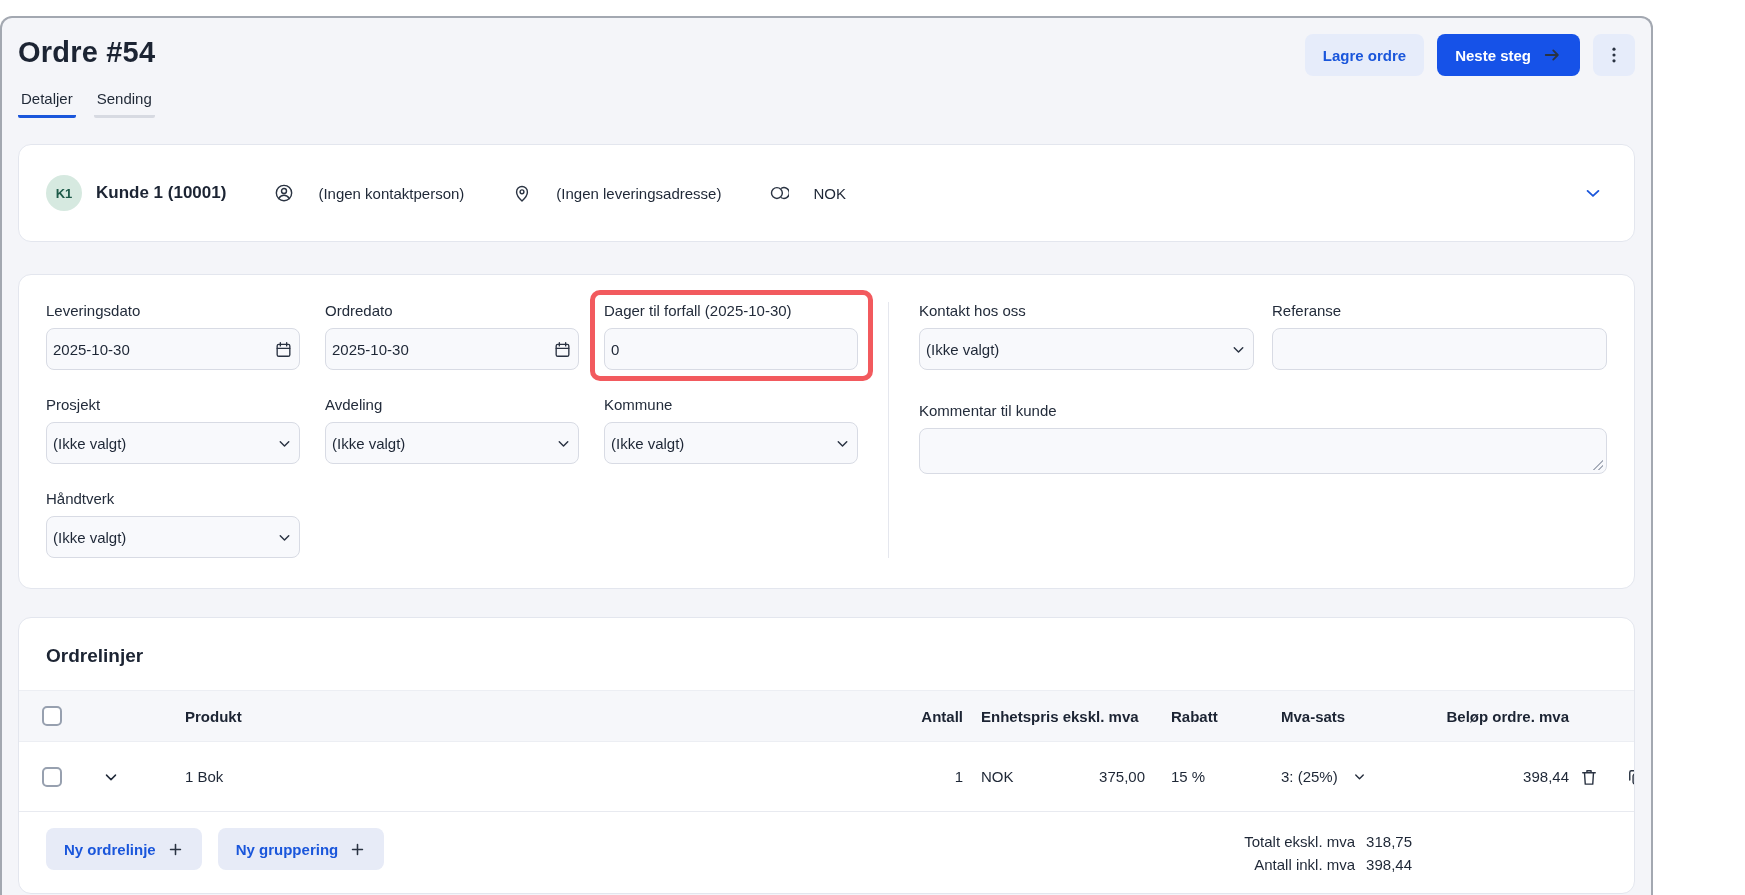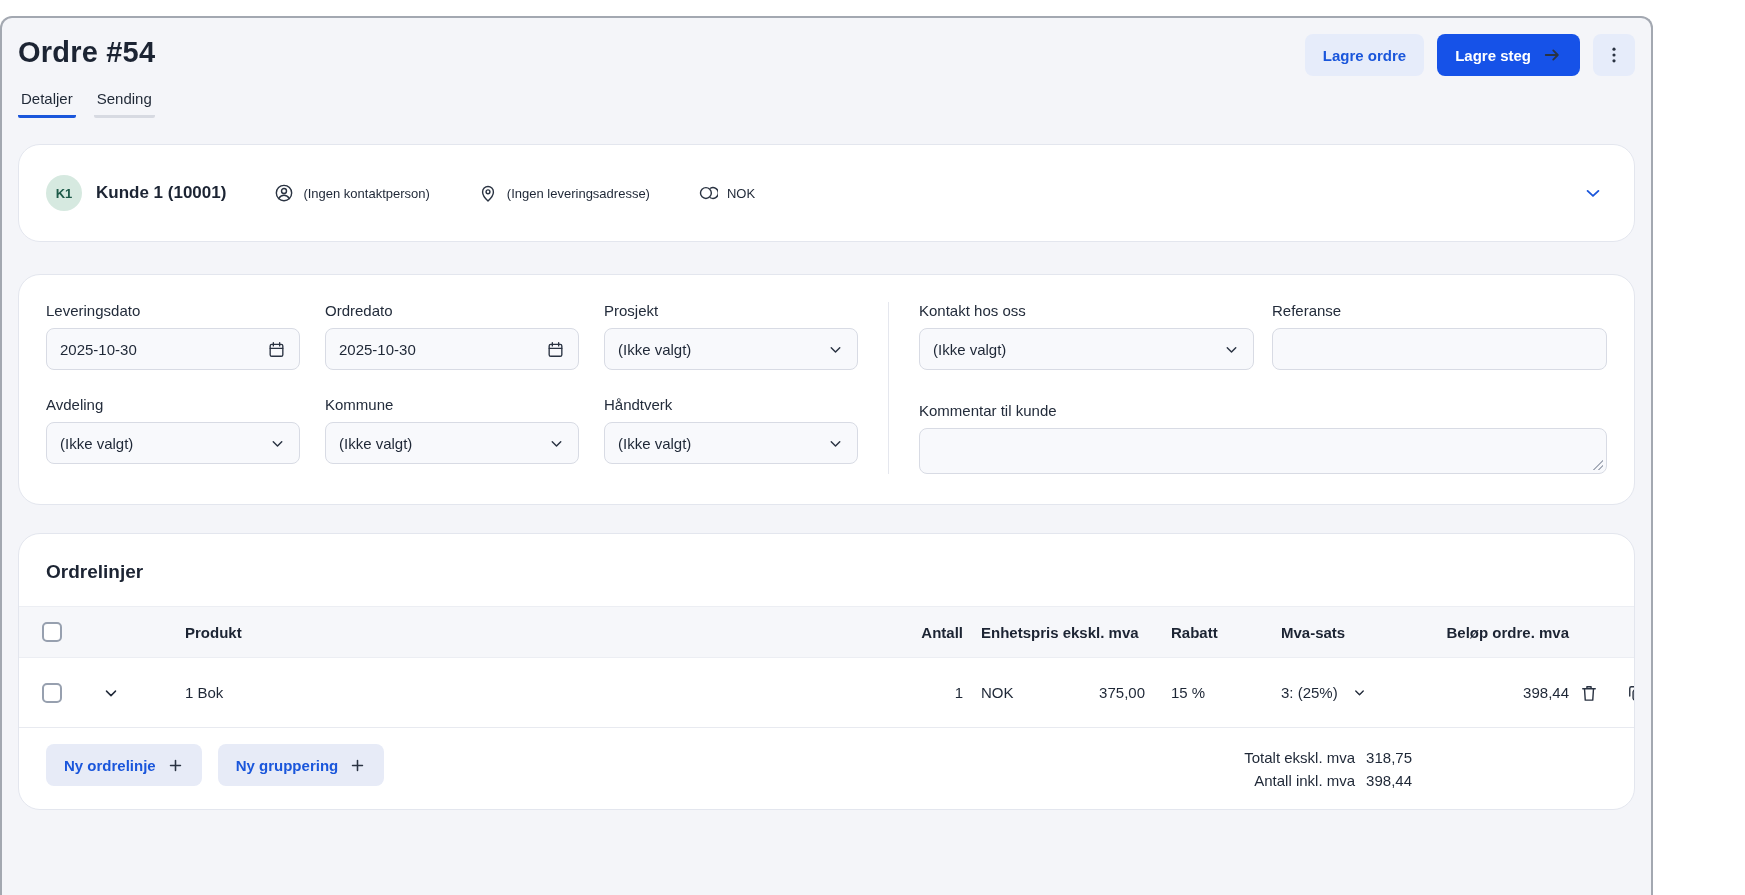--- a/index.html
+++ b/index.html
@@ -36,49 +36,49 @@
 
   
   .tabs { display: flex; gap: 18px; margin-top: 14px; }
   .tab {
     font-size: 15px; font-weight: 500; color: #1f2836;
     padding: 0 3px 8px; border-bottom: 3px solid #d7dae2; border-radius: 0 0 2px 2px; cursor: pointer;
   }
   .tab.active { border-bottom-color: var(--accent, #1a56db); }
 
   
-  .card { background: #ffffff; border: 1px solid #e3e6ee; border-radius: 22px; }
+  .card { background: #ffffff; border: 1px solid #e3e6ee; border-radius: 13px; }
 
   
   .customer { margin-top: 26px; height: 98px; display: flex; align-items: center; padding: 0 27px; }
   .avatar {
     width: 36px; height: 36px; border-radius: 50%;
     background: var(--avatar-bg, #d6e9e0); color: #1d5a48;
     font-size: 13px; font-weight: 700;
     display: flex; align-items: center; justify-content: center; flex: 0 0 auto;
   }
   .customer-name { font-size: 17px; font-weight: 700; margin-left: 14px; color: #1c2433; }
-  .customer-item { display: flex; align-items: center; gap: 9px; margin-left: 48px; font-size: 13px; color: #1e2736; }
+  .customer-item { display: flex; align-items: center; gap: 24px; margin-left: 48px; font-size: 15px; color: #1e2736; }
   .icn { display: inline-flex; color: #2a3342; }
   .customer-chevron { margin-left: auto; color: var(--accent, #1a56db); display: flex; cursor: pointer; padding: 4px; }
 
   
   .form-card { margin-top: 32px; display: flex; padding: 27px 27px 30px; }
   .form-left { width: 812px; flex: 0 0 auto; }
   .fgrid { display: grid; grid-template-columns: repeat(3, 254px); column-gap: 25px; row-gap: 26px; }
   .vdivider { width: 1px; background: #e5e7ee; align-self: stretch; margin: 0 30px; }
   .form-right { flex: 1; display: flex; flex-direction: column; gap: 32px; }
   .frow { display: flex; gap: 18px; }
   .frow > .field { flex: 1; }
 
   .flabel { display: block; font-size: 15px; color: #232c3b; margin-bottom: 9px; }
   .control {
     height: 42px; background: #f8f9fc; border: 1px solid #d8dbe4; border-radius: 8px;
     display: flex; align-items: center; justify-content: space-between; gap: 8px;
-    padding: 0 13px; font-size: 15px; color: #1e2736; cursor: pointer;
+    padding: 0 6px; font-size: 15px; color: #1e2736; cursor: pointer;
   }
   .control .val { flex: 1; overflow: hidden; white-space: nowrap; }
   .control .icn { color: #2a3342; }
   .textarea { height: 46px; align-items: flex-start; padding-top: 10px; position: relative; cursor: text; }
   .resize-grip {
     position: absolute; right: 3px; bottom: 3px; width: 11px; height: 11px;
     background: linear-gradient(135deg, transparent 0 52%, #aab0bc 52% 60%, transparent 60% 74%, #aab0bc 74% 82%, transparent 82%);
   }
 
   .highlight { position: relative; }
@@ -125,21 +125,21 @@
 <div class="frame">
   <div class="page">
 
     <div class="topbar">
       <h1 class="page-title">Ordre #54</h1>
       <div class="topbar-actions">
         <button class="btn btn-light">
           <span>Lagre ordre</span>
         </button>
         <button class="btn btn-primary">
-          <span>Lagre steg</span>
+          <span>Neste steg</span>
           <span class="icn">
             <svg viewBox="0 0 24 24" width="20" height="20" fill="none" stroke="currentColor" stroke-width="2.2" stroke-linecap="round" stroke-linejoin="round">
                 <path d="M4.5 12h14.5M13.5 6.5l5.5 5.5-5.5 5.5"></path>
               </svg>
           </span>
         </button>
         <button class="btn btn-iconbox">
           <span class="icn">
             <svg viewBox="0 0 24 24" width="20" height="20" fill="currentColor">
                 <circle cx="12" cy="5" r="1.9"></circle>
@@ -221,20 +221,27 @@
               <span class="val">2025-10-30</span>
               <span class="icn">
                 <svg viewBox="0 0 24 24" width="19" height="19" fill="none" stroke="currentColor" stroke-width="1.7" stroke-linecap="round" stroke-linejoin="round">
                     <rect x="4" y="5.5" width="16" height="15" rx="2"></rect>
                     <path d="M8 3.5v4M16 3.5v4M4 10.5h16"></path>
                   </svg>
               </span>
             </div>
           </div>
 
+          <div class="field highlight">
+            <span class="highlight-ring"></span>
+            <label class="flabel">Dager til forfall (2025-10-30)</label>
+            <div class="control">
+              <span class="val">0</span>
+            </div>
+          </div>
 
           <div class="field">
             <label class="flabel">Prosjekt</label>
             <div class="control">
               <span class="val">(Ikke valgt)</span>
               <span class="icn">
                 <svg viewBox="0 0 24 24" width="17" height="17" fill="none" stroke="currentColor" stroke-width="2" stroke-linecap="round" stroke-linejoin="round">
                     <path d="M6 9.5l6 6 6-6"></path>
                   </svg>
               </span>

